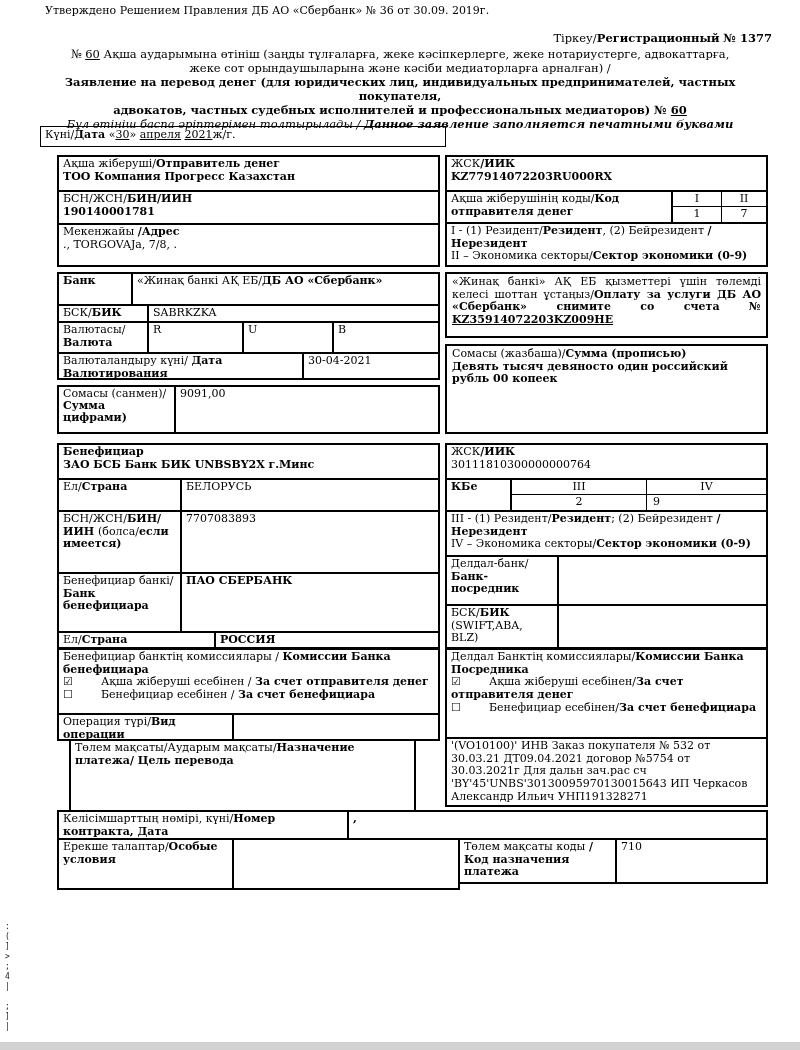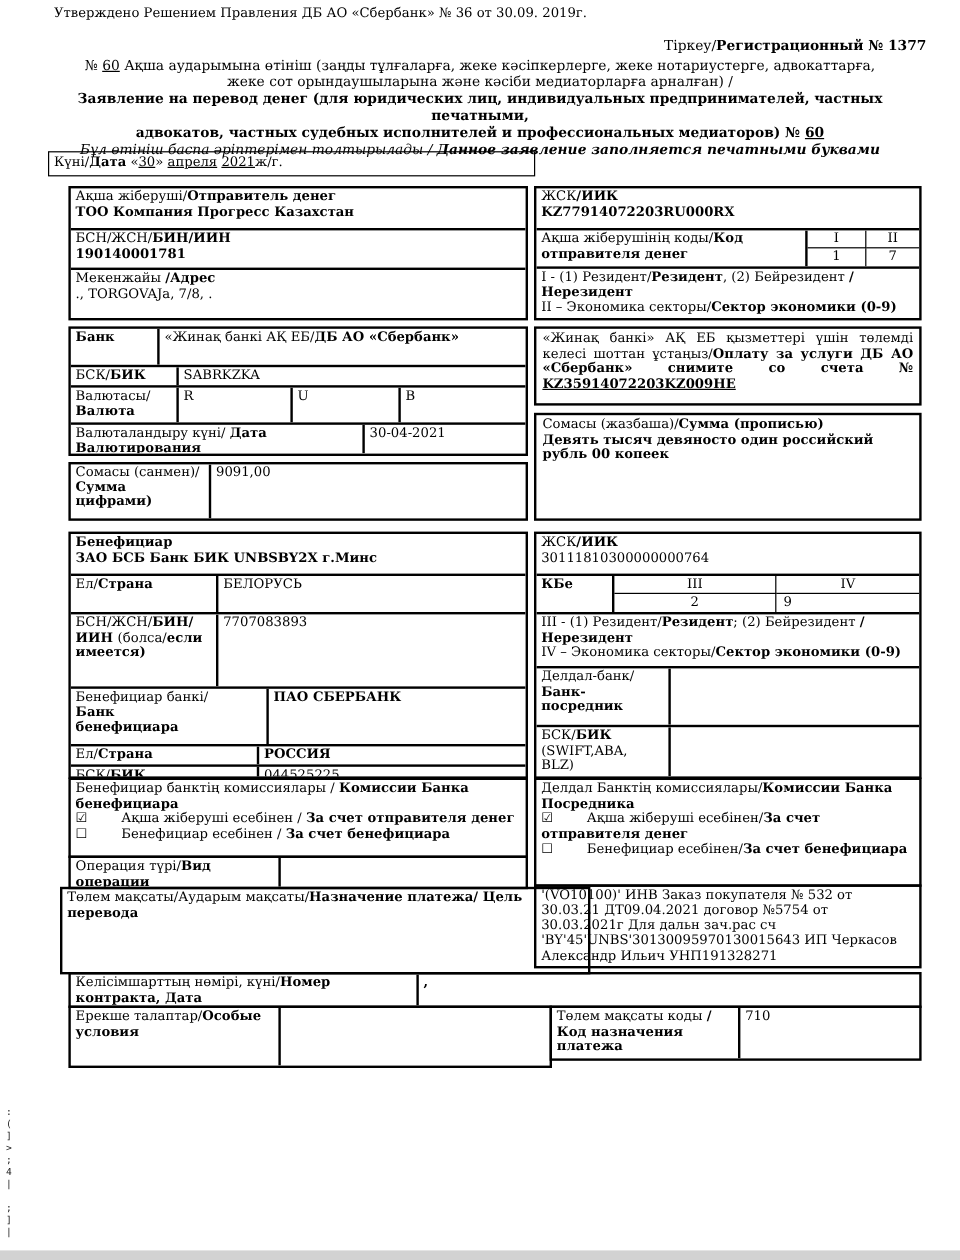--- a/index.html
+++ b/index.html
@@ -35,21 +35,21 @@
 <div class="abs" style="left:45px; top:5px;">Утверждено Решением Правления ДБ АО «Сбербанк» № 36 от 30.09. 2019г.</div>
 
 <div class="abs right" style="left:0; top:32px; width:772px; font-size:11.5px;">
   <span>Тіркеу/</span><span class="b">Регистрационный № 1377</span>
 </div>
 
 <div class="abs center" style="left:0; top:47px; width:800px;">
   <div class="titleline"><span>№ </span><span class="u">60</span><span> Ақша аударымына өтініш (заңды тұлғаларға, жеке кәсіпкерлерге, жеке нотариустерге, адвокаттарға,</span></div>
   <div class="titleline">жеке сот орындаушыларына және кәсіби медиаторларға арналған) /</div>
   <div class="titleline b">Заявление на перевод денег (для юридических лиц, индивидуальных предпринимателей, частных</div>
-  <div class="titleline b">печатными,</div>
+  <div class="titleline b">покупателя,</div>
   <div class="titleline b"><span>адвокатов, частных судебных исполнителей и профессиональных медиаторов)  № </span><span class="u">60</span></div>
   <div class="titleline i"><span>Бұл өтініш баспа әріптерімен толтырылады / </span><span class="b">Данное заявление заполняется печатными буквами</span></div>
 </div>
 
 <div class="abs" style="left:40px; top:126px; width:406px; height:21px; border:1px solid #000; padding:2px 4px;">
   <span>Күні/</span><span class="b">Дата</span><span> «</span><span class="u">30</span><span>» </span><span class="u">апреля</span><span> </span><span class="u">2021</span><span>ж/г.</span>
 </div>
 
 <div class="abs box" style="left:57px; top:155px; width:383px; height:112px;">
   <div class="cell" style="height:33px;">
@@ -127,21 +127,21 @@
     <div class="b">ЗАО БСБ Банк БИК UNBSBY2X г.Минс</div>
   </div>
   <div class="row bt" style="height:32px;">
     <div class="cell" style="width:121px;"><span>Ел/</span><span class="b">Страна</span></div>
     <div class="cell bl" style="flex:1;">БЕЛОРУСЬ</div>
   </div>
   <div class="row bt" style="height:62px;">
     <div class="cell" style="width:121px;"><span>БСН/ЖСН/</span><span class="b">БИН/ ИИН </span><span>(болса/</span><span class="b">если имеется)</span></div>
     <div class="cell bl" style="flex:1;">7707083893</div>
   </div>
-  <div class="row bt" style="height:48px;gap:42px;">
+  <div class="row bt" style="height:59px;">
     <div class="cell" style="width:121px;"><span>Бенефициар банкі/ </span><span class="b">Банк бенефициара</span></div>
     <div class="cell bl b" style="flex:1;">ПАО СБЕРБАНК</div>
   </div>
   <div class="row bt" style="height:17px;">
     <div class="cell" style="width:155px;"><span>Ел/</span><span class="b">Страна</span></div>
     <div class="cell bl b" style="flex:1;">РОССИЯ</div>
   </div>
   <div class="row bt" style="height:26px;">
     <div class="cell" style="width:155px;"><span>БСК/</span><span class="b">БИК </span><br><span>(SWIFT,ABA,BLZ)</span></div>
     <div class="cell bl" style="flex:1;text-decoration:underline;">044525225</div>
@@ -186,21 +186,21 @@
   <div class="cell" style="width:173px;"><span>Операция түрі/</span><span class="b">Вид операции</span></div>
   <div class="cell bl" style="flex:1;"></div>
 </div>
 
 <div class="abs box" style="left:445px; top:648px; width:323px; height:91px; padding:1px 4px;">
   <div><span>Делдал Банктің комиссиялары/</span><span class="b">Комиссии Банка Посредника</span></div>
   <div><span class="cb">☑</span><span>Ақша жіберуші есебінен/</span><span class="b">За счет отправителя денег</span></div>
   <div><span class="cb">☐</span><span>Бенефициар есебінен/</span><span class="b">За счет бенефициара</span></div>
 </div>
 
-<div class="abs box cell" style="left:50px; top:739px; width:442px; height:73px;">
+<div class="abs box cell" style="left:69px; top:739px; width:347px; height:73px;">
   <span>Төлем  мақсаты/Аударым мақсаты/</span><span class="b">Назначение платежа/ Цель перевода</span>
 </div>
 
 <div class="abs box cell" style="left:445px; top:737px; width:323px; height:70px;">'(VO10100)' ИНВ Заказ покупателя № 532 от 30.03.21 ДТ09.04.2021 договор №5754 от 30.03.2021г Для дальн зач.рас сч 'BY'45'UNBS'30130095970130015643 ИП Черкасов Александр Ильич УНП191328271</div>
 
 <div class="abs box row" style="left:57px; top:810px; width:711px; height:30px;">
   <div class="cell" style="width:288px;"><span>Келісімшарттың нөмірі, күні/</span><span class="b">Номер контракта, Дата</span></div>
   <div class="cell bl b" style="flex:1;">,</div>
 </div>
 

